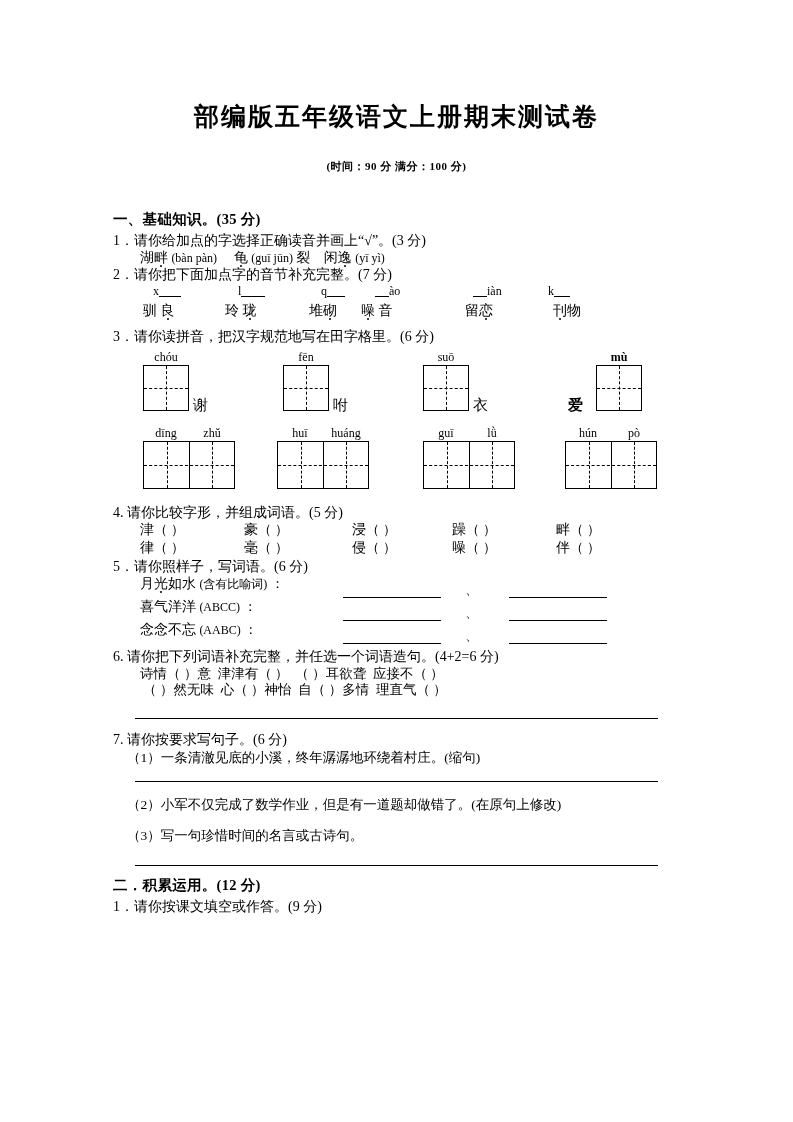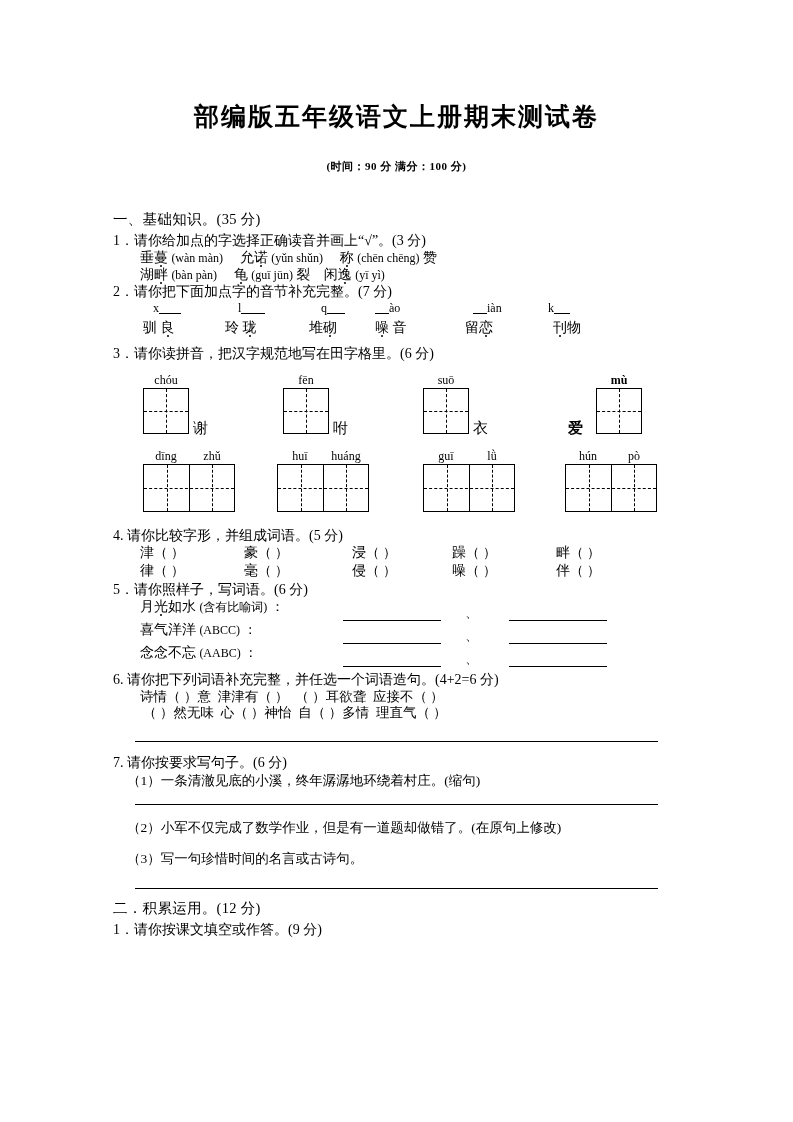--- a/index.html
+++ b/index.html
@@ -45,21 +45,21 @@
   
   .body-wrap {
     margin-top: 38px;
     padding-left: 113px;
     padding-right: 60px;
     font-size: 13.5px;
     line-height: 1.0;
   }
 
   .section-head {
-    font-weight: normal;
+    font-weight: bold;
     font-size: 14.5px;
     margin: 0 0 7px 0;
     letter-spacing: 0.3px;
   }
 
   .q {
     margin: 0 0 3px 0;
     font-size: 14px;
     white-space: nowrap;
   }
@@ -113,21 +113,21 @@
   .blank-u {
     display: inline-block;
     border-bottom: 1.3px solid #000;
     height: 11px;
     vertical-align: bottom;
   }
 
   
   .grid-row {
     position: relative;
-    margin-top: 12px;
+    margin-top: 6px;
     height: 74px;
   }
   .grid-unit {
     position: absolute;
     top: 0;
   }
   .grid-pylabel {
     font-size: 12px;
     text-align: center;
     height: 15px;
@@ -204,31 +204,20 @@
 
   <h1 class="doc-title">部编版五年级语文上册期末测试卷</h1>
   <div class="doc-subtitle">(时间：90 分   满分：100 分)</div>
 
   <div class="body-wrap">
 
     <div class="section-head">一、基础知识。(35 分)</div>
 
     <div class="q">1．请你给加点的字选择正确读音并画上“√”。(3 分)</div>
 
-    <div class="row indent1">
-      <span class="han"><span>垂</span><span class="dotchar">蔓</span></span>
-      <span class="py">(wàn màn)</span>
-      &nbsp;&nbsp;&nbsp;
-      <span class="han"><span>允</span><span class="dotchar">诺</span></span>
-      <span class="py">(yǔn shǔn)</span>
-      &nbsp;&nbsp;&nbsp;
-      <span class="han dotchar">称</span>
-      <span class="py">(chēn chēng)</span>
-      <span class="han">赞</span>
-    </div>
 
     <div class="row indent1">
       <span class="han"><span>湖</span><span class="dotchar">畔</span></span>
       <span class="py">(bàn pàn)</span>
       &nbsp;&nbsp;&nbsp;
       <span class="han dotchar">龟</span>
       <span class="py">(guī jūn)</span>
       <span class="han">裂</span>
       &nbsp;&nbsp;
       <span class="han"><span>闲</span><span class="dotchar">逸</span></span>
@@ -243,21 +232,21 @@
       <span class="abs py" style="left:208px;">q<span class="blank-u" style="width:18px"></span></span>
       <span class="abs py" style="left:262px;"><span class="blank-u" style="width:14px"></span>ào</span>
       <span class="abs py" style="left:360px;"><span class="blank-u" style="width:14px"></span>iàn</span>
       <span class="abs py" style="left:435px;">k<span class="blank-u" style="width:16px"></span></span>
     </div>
 
     <div class="q2-words">
       <span class="abs han" style="left:30px;">驯 <span class="dotchar">良</span></span>
       <span class="abs han" style="left:112px;">玲 <span class="dotchar">珑</span></span>
       <span class="abs han" style="left:196px;">堆<span class="dotchar">砌</span></span>
-      <span class="abs han" style="left:262px;"><span class="dotchar">噪</span> 音</span>
+      <span class="abs han" style="left:248px;"><span class="dotchar">噪</span> 音</span>
       <span class="abs han" style="left:352px;">留<span class="dotchar">恋</span></span>
       <span class="abs han" style="left:440px;"><span class="dotchar">刊</span>物</span>
     </div>
 
     <div class="q" style="margin-top:4px">3．请你读拼音，把汉字规范地写在田字格里。(6 分)</div>
 
     <div class="grid-row">
 
       <div class="grid-unit" style="left:30px;">
         <div class="grid-pylabel">chóu</div>

